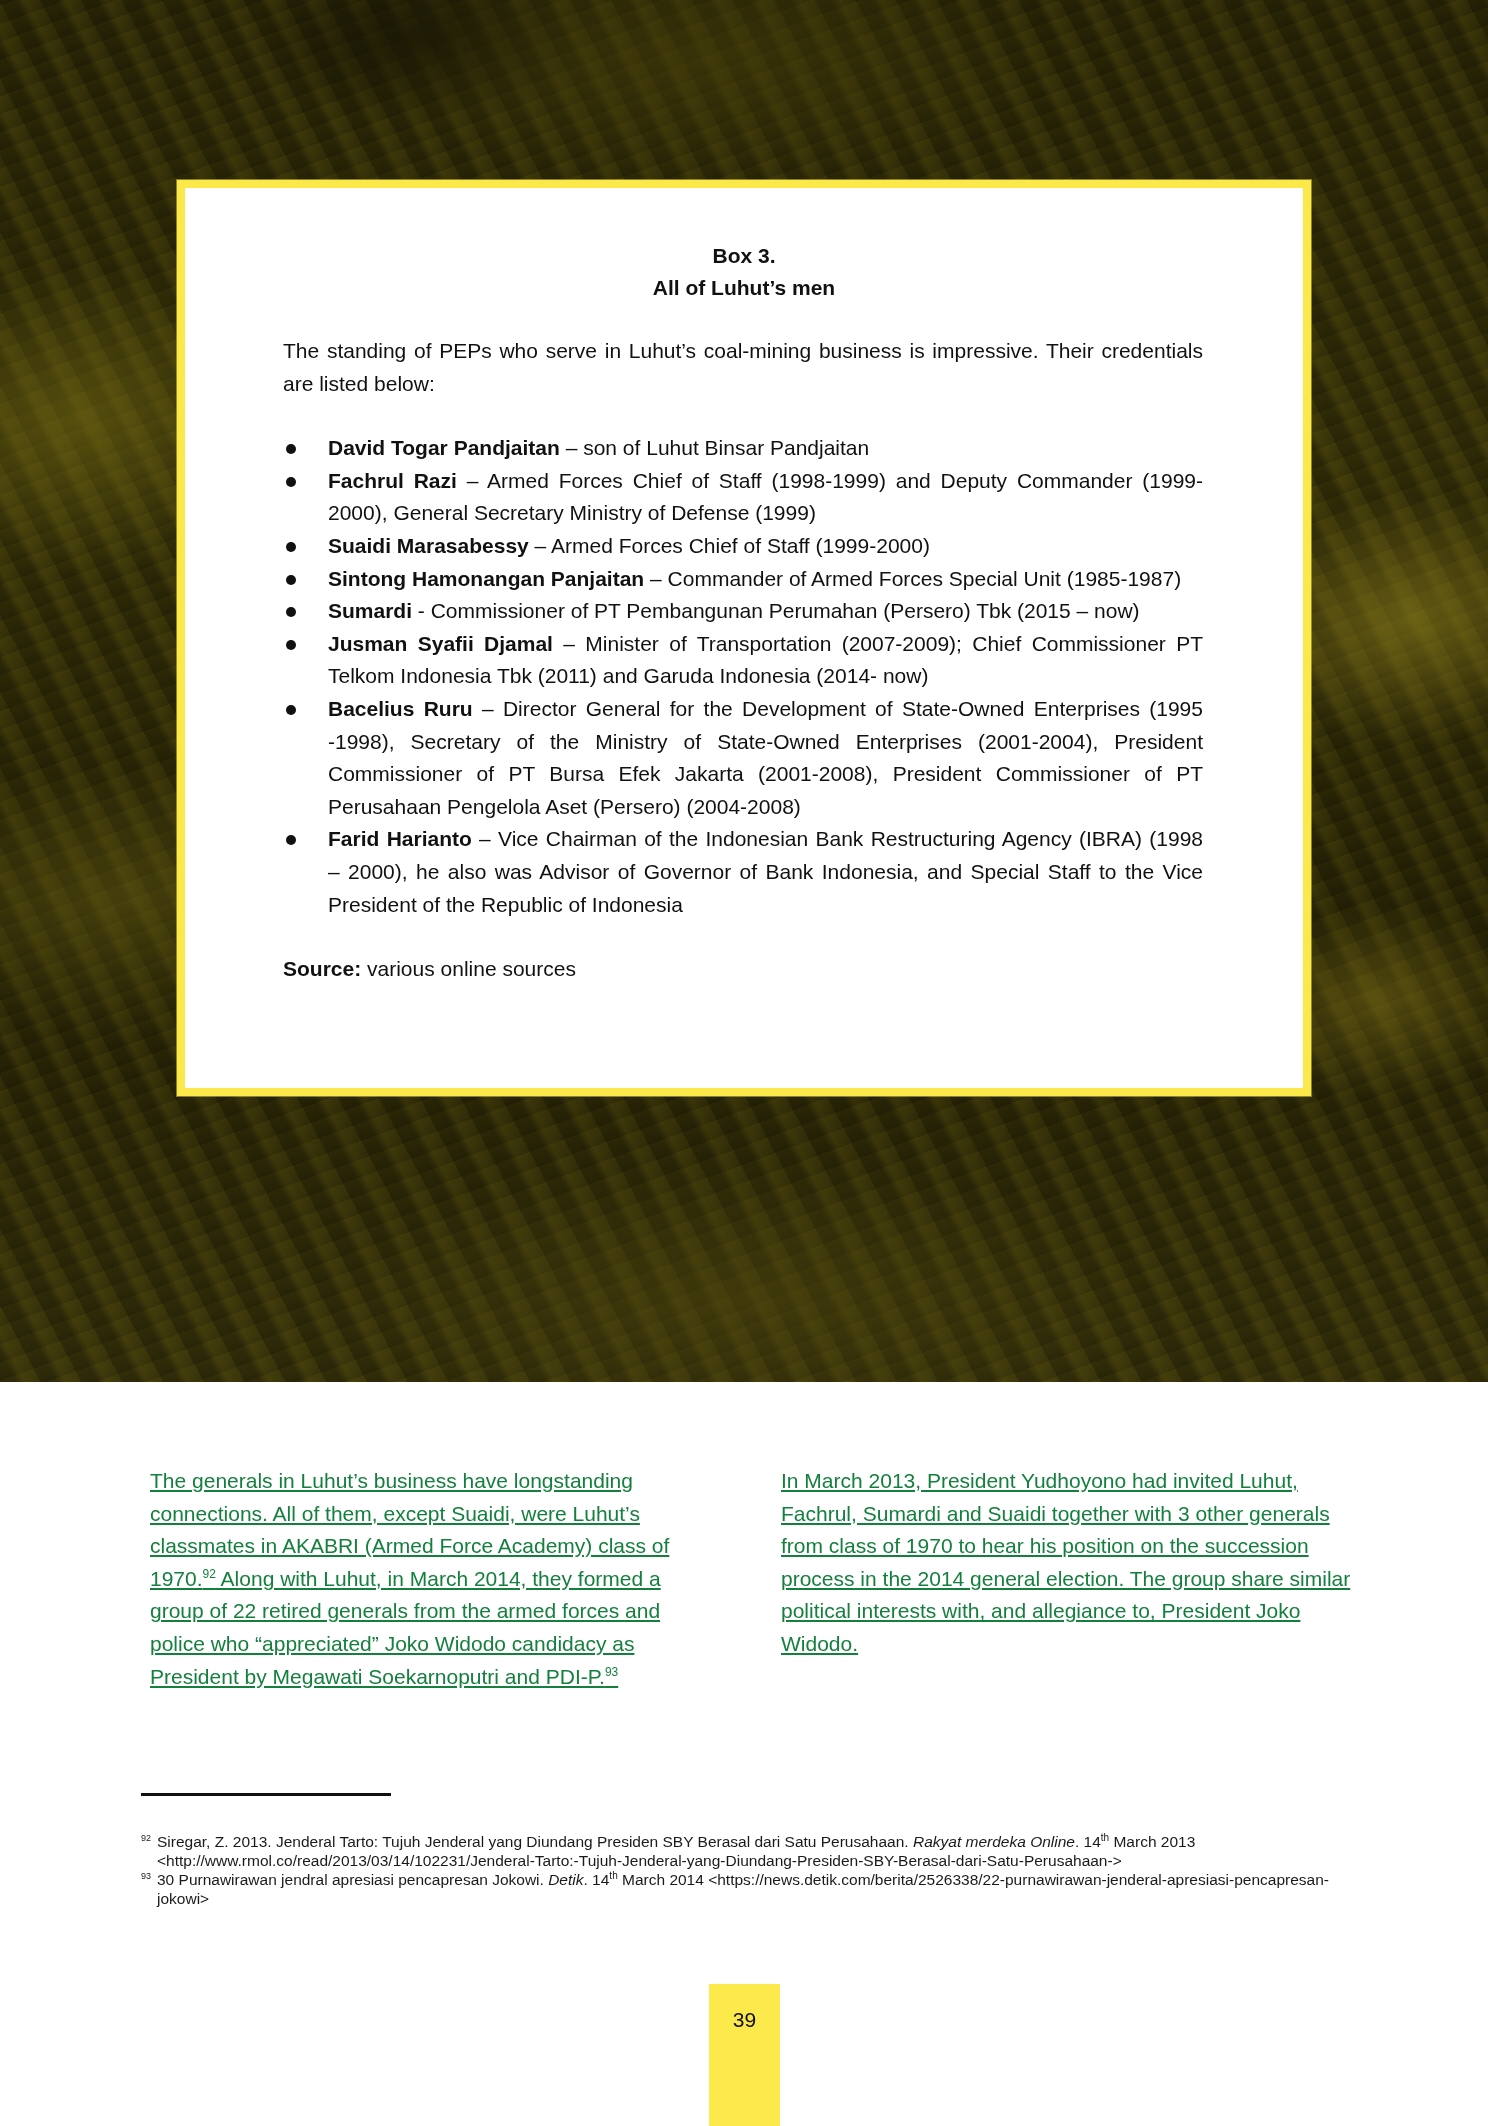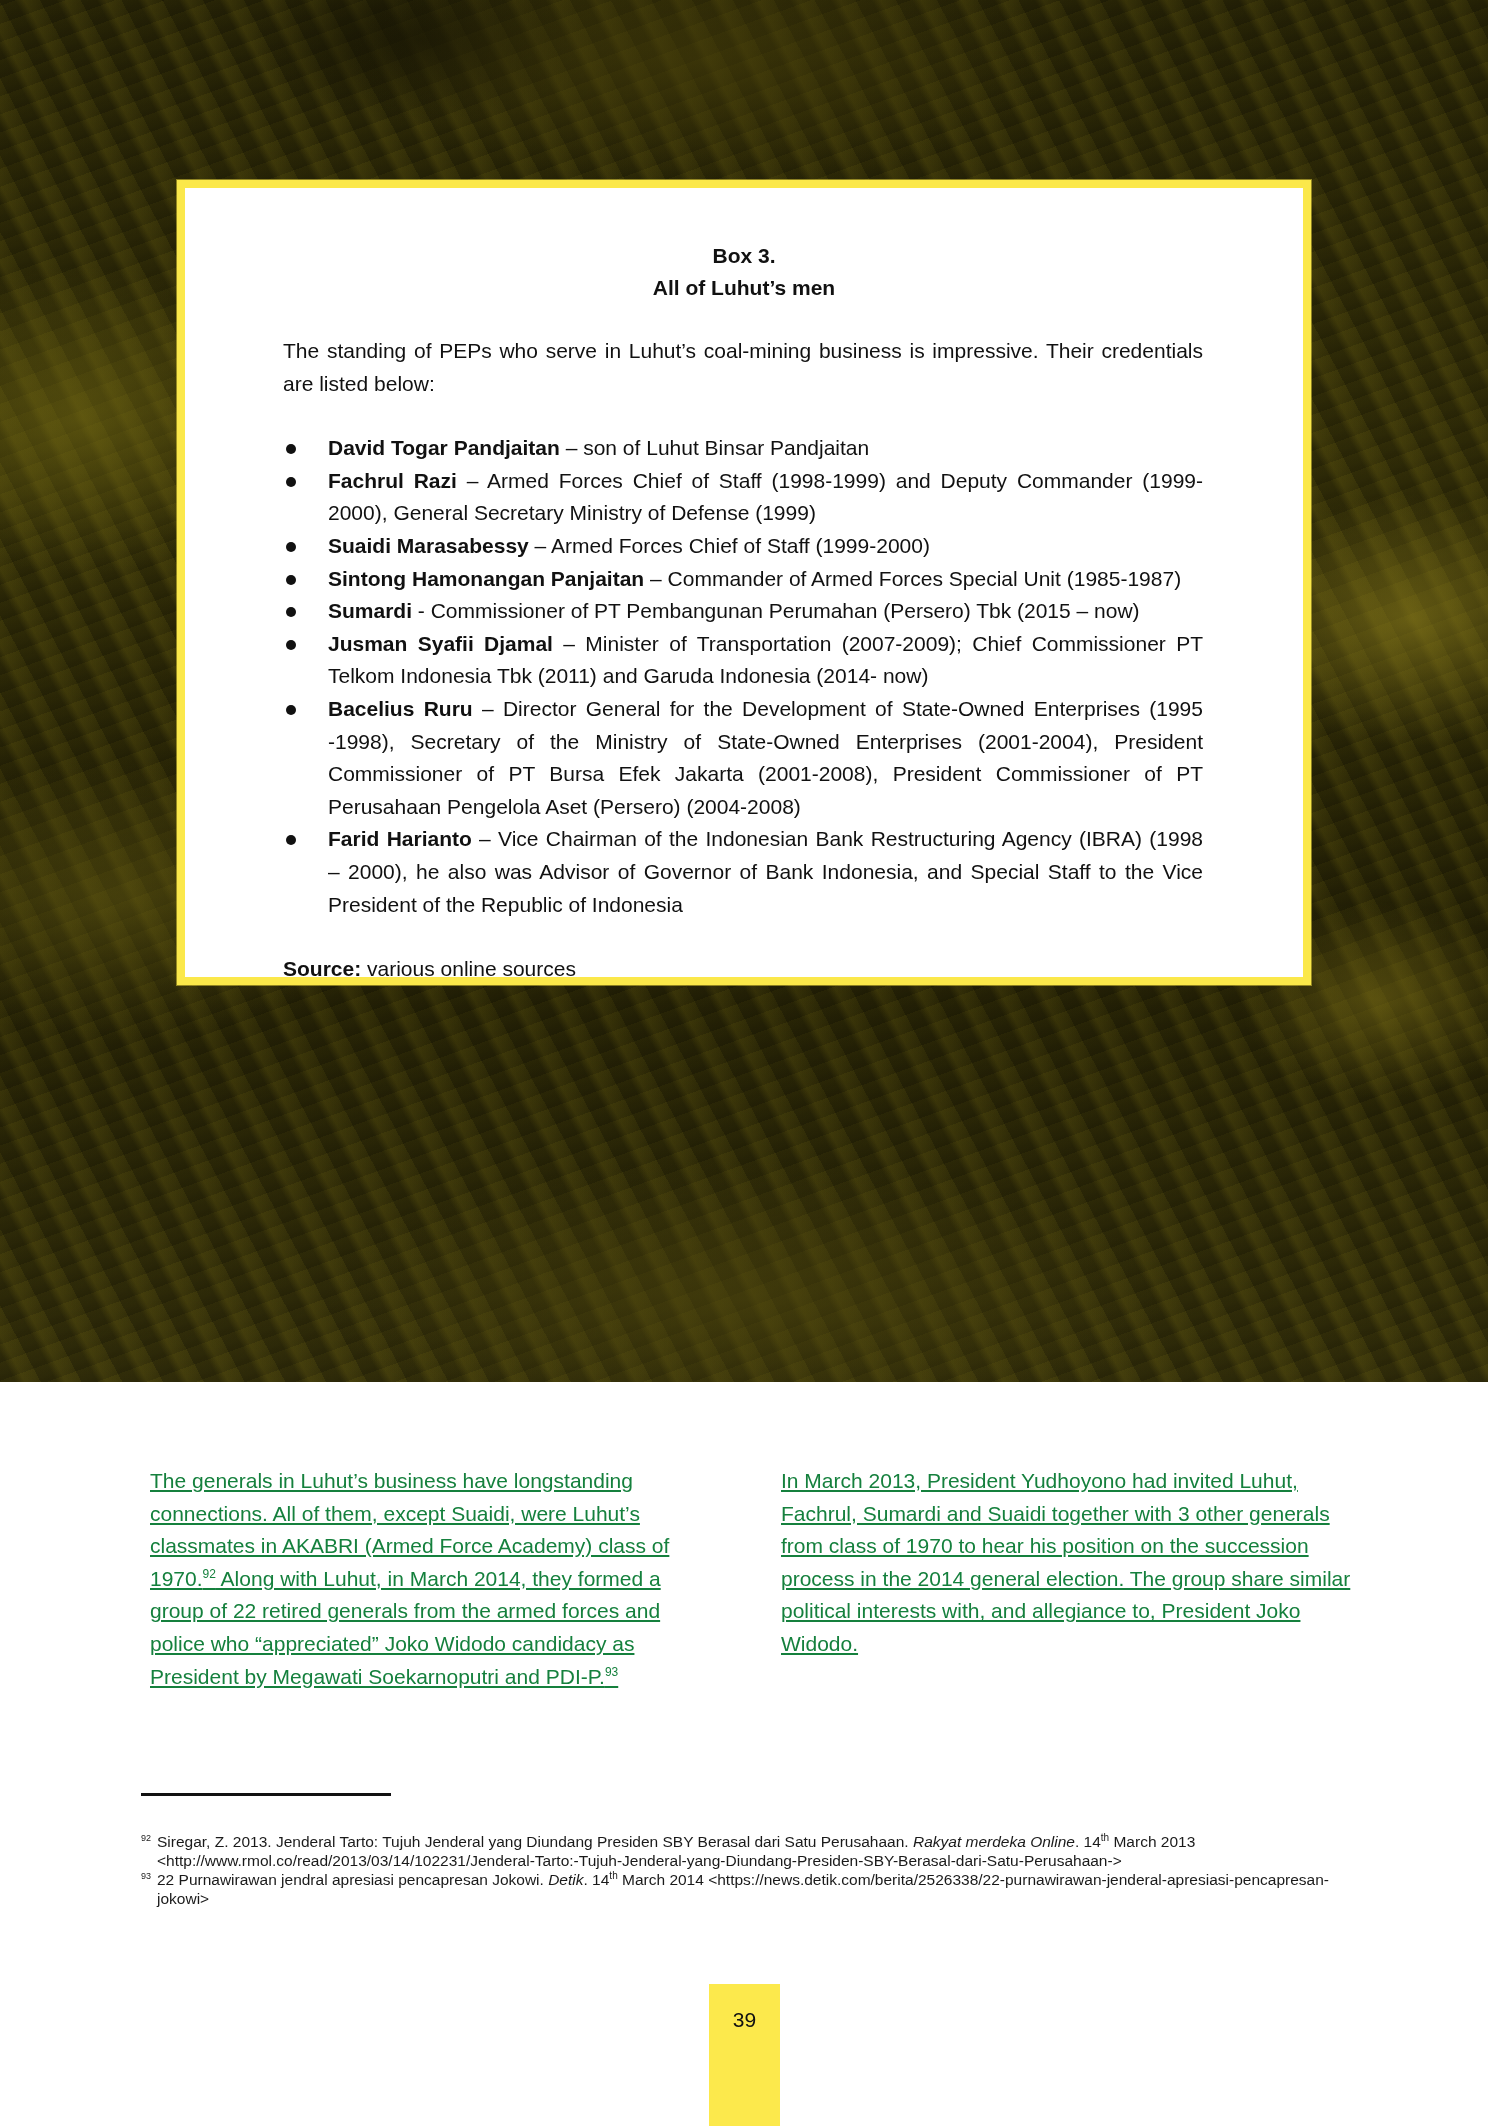--- a/index.html
+++ b/index.html
@@ -17,21 +17,21 @@
       radial-gradient(ellipse 500px 180px at 700px 60px, rgba(70,62,10,0.6), transparent 70%),
       radial-gradient(ellipse 240px 120px at 420px 40px, rgba(20,18,4,0.8), transparent 70%),
       radial-gradient(ellipse 600px 200px at 744px 1300px, rgba(80,72,14,0.55), transparent 70%),
       repeating-linear-gradient(62deg, rgba(0,0,0,0.22) 0px, rgba(0,0,0,0.22) 14px, rgba(120,108,20,0.12) 22px, rgba(0,0,0,0) 36px),
       repeating-linear-gradient(-20deg, rgba(0,0,0,0.12) 0px, rgba(0,0,0,0) 9px, rgba(90,82,15,0.12) 17px),
       linear-gradient(180deg, #2e2a07 0%, #3a3509 35%, #2c2806 70%, #3b360b 100%);
   }
 
   
   .box {
-    position: absolute; left: 177px; top: 180px; width: 1134px; height: 805px;
+    position: absolute; left: 177px; top: 180px; width: 1134px; height: 916px;
     background: #ffffff; border: 8px solid #fbe84a;
     box-shadow: 0 0 0 1px rgba(240,220,60,0.5);
   }
   .box-title {
     position: absolute; left: 0; right: 0; top: 52px; text-align: center;
     font-weight: bold; font-size: 21px; line-height: 32px; color: #111;
   }
   .box-content {
     position: absolute; left: 98px; width: 920px; top: 147px;
     font-size: 21px; line-height: 32.6px; color: #111;
@@ -108,18 +108,18 @@
 
 <section class="columns">
   <p class="col"><span>The generals in Luhut’s business have longstanding connections. All of them, except Suaidi, were Luhut’s classmates in AKABRI (Armed Force Academy) class of 1970.</span><sup>92</sup><span> Along with Luhut, in March 2014, they formed a group of 22 retired generals from the armed forces and police who “appreciated” Joko Widodo candidacy as President by Megawati Soekarnoputri and PDI-P.</span><sup>93</sup></p>
   <p class="col col-right">In March 2013, President Yudhoyono had invited Luhut, Fachrul, Sumardi and Suaidi together with 3 other generals from class of 1970 to hear his position on the succession process in the 2014 general election. The group share similar political interests with, and allegiance to, President Joko Widodo.</p>
 </section>
 
 <div class="fn-rule"></div>
 
 <section class="footnotes">
   <p class="fn"><span class="fn-num">92</span><span>Siregar, Z. 2013. Jenderal Tarto: Tujuh Jenderal yang Diundang Presiden SBY Berasal dari Satu Perusahaan. </span><em>Rakyat merdeka Online</em><span>. 14</span><sup>th</sup><span> March 2013 &lt;http://www.rmol.co/read/2013/03/14/102231/Jenderal-Tarto:-Tujuh-Jenderal-yang-Diundang-Presiden-SBY-Berasal-dari-Satu-Perusahaan-&gt;</span></p>
-  <p class="fn"><span class="fn-num">93</span><span>22 Purnawirawan jendral apresiasi pencapresan Jokowi.  </span><em>Detik</em><span>. 14</span><sup>th</sup><span> March 2014 &lt;https://news.detik.com/berita/2526338/22-purnawirawan-jenderal-apresiasi-pencapresan-jokowi&gt;</span></p>
+  <p class="fn"><span class="fn-num">93</span><span>30 Purnawirawan jendral apresiasi pencapresan Jokowi.  </span><em>Detik</em><span>. 14</span><sup>th</sup><span> March 2014 &lt;https://news.detik.com/berita/2526338/22-purnawirawan-jenderal-apresiasi-pencapresan-jokowi&gt;</span></p>
 </section>
 
 <div class="page-tab">
   <div class="page-num">39</div>
 </div>
 
 </body></html>

